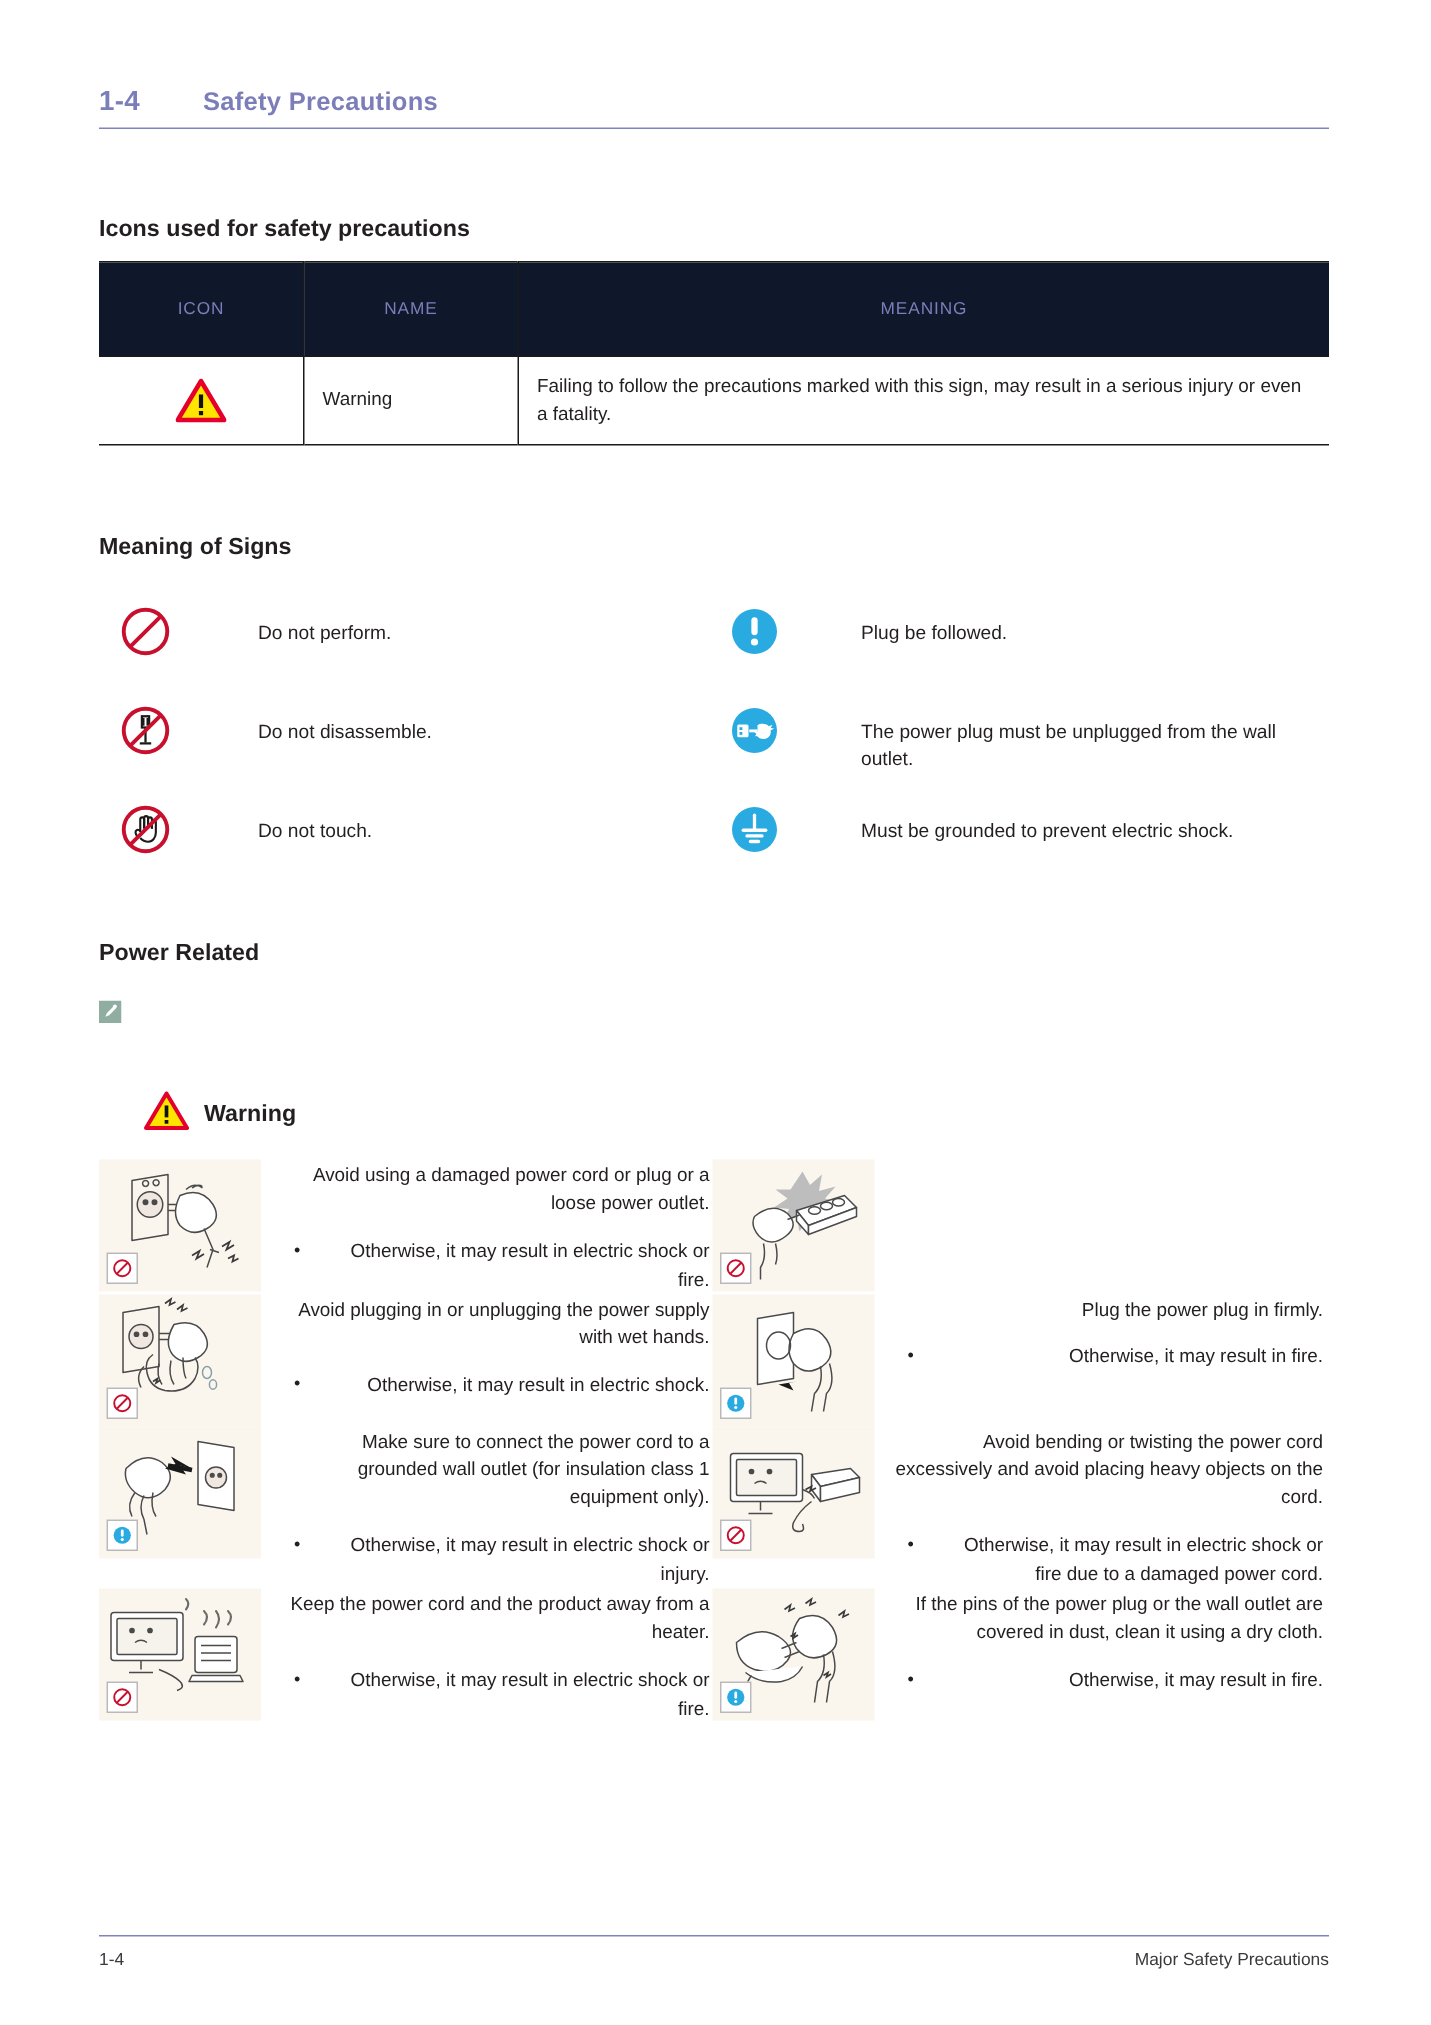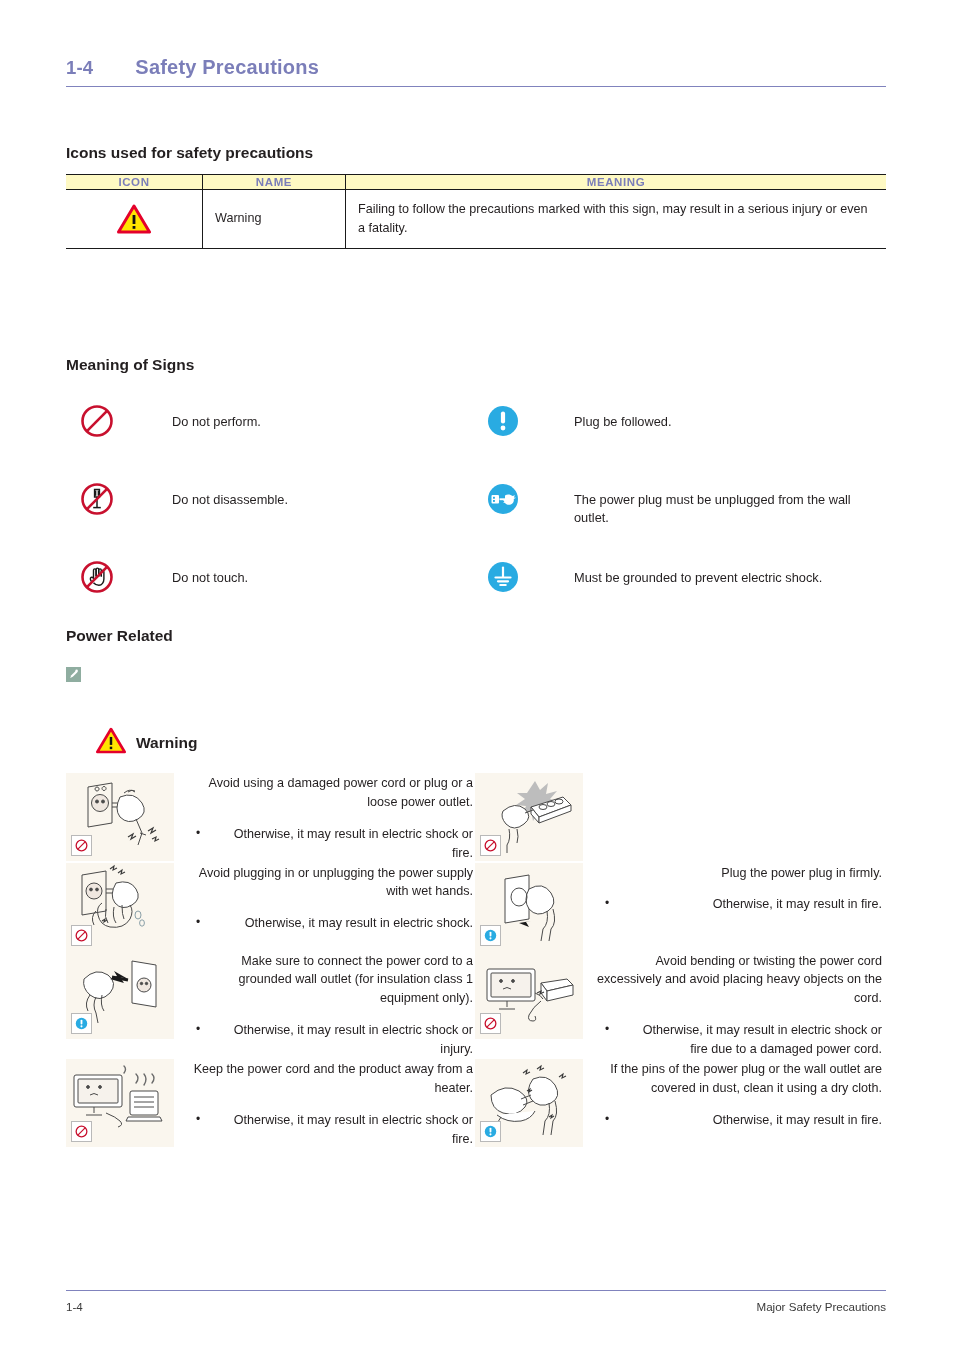--- a/index.html
+++ b/index.html
@@ -19,46 +19,46 @@
   .page-header {
     position: absolute; left: 66px; top: 56px; width: 820px;
     border-bottom: 1.5px solid #8083bd;
     padding-bottom: 7px;
     display: flex; align-items: baseline;
   }
   .hdr-num {
     font-size: 18.5px; font-weight: bold; color: #7b7eb9; letter-spacing: .2px;
   }
   .hdr-title {
-    font-size: 20px; font-weight: bold; color: #7b7eb9; margin-left: 42px; letter-spacing: .2px;
+    font-size: 17px; font-weight: bold; color: #7b7eb9; margin-left: 42px; letter-spacing: .2px;
   }
 
   
   .sec-title {
     position: absolute; left: 66px;
     font-size: 15.5px; font-weight: bold; color: #231f20;
   }
   #sec-icons { top: 144px; }
   #sec-signs { top: 356px; }
   #sec-power { top: 627px; }
 
   
   .tbl {
     position: absolute; left: 66px; top: 174px; width: 820px;
     border-collapse: collapse;
     border-top: 1.4px solid #1a1a1a;
     border-bottom: 1.4px solid #1a1a1a;
   }
   .tbl th {
-    background: #fef9c3;
+    background: #0f172a;
     color: #7b7eb9;
     font-size: 11.5px;
-    font-weight: bold;
+    font-weight: normal;
     letter-spacing: .6px;
-    padding: 1px 4px;
+    padding: 25px 4px;
     border-right: 1.1px solid #1a1a1a;
     border-bottom: 1.1px solid #1a1a1a;
     text-align: center;
   }
   .tbl th:last-child { border-right: none; }
   .tbl td {
     border-right: 1.1px solid #1a1a1a;
     border-bottom: 1.1px solid #1a1a1a;
     padding: 10px 12px;
     font-size: 12.6px;
@@ -69,21 +69,21 @@
   .tbl tr:last-child td { border-bottom: none; }
   .tbl td:last-child { border-right: none; }
   .col-icon { width: 112px; text-align: center; }
   .col-name { width: 118px; }
   .cell-icon { display: flex; justify-content: center; align-items: center; }
 
   
   .signs {
     position: absolute; left: 66px; top: 404px; width: 820px;
     display: grid; grid-template-columns: 406px 414px;
-    row-gap: 16px;
+    row-gap: 4px;
   }
   .sign-row {
     display: flex; align-items: flex-start;
     height: 62px;
   }
   .sign-ico { width: 54px; flex: 0 0 54px; display: flex; justify-content: flex-start; padding-left: 14px; }
   .sign-ico svg { display: block; }
   .sign-txt {
     font-size: 12.8px; color: #231f20; line-height: 1.42; padding-top: 9px;
     padding-left: 38px;

